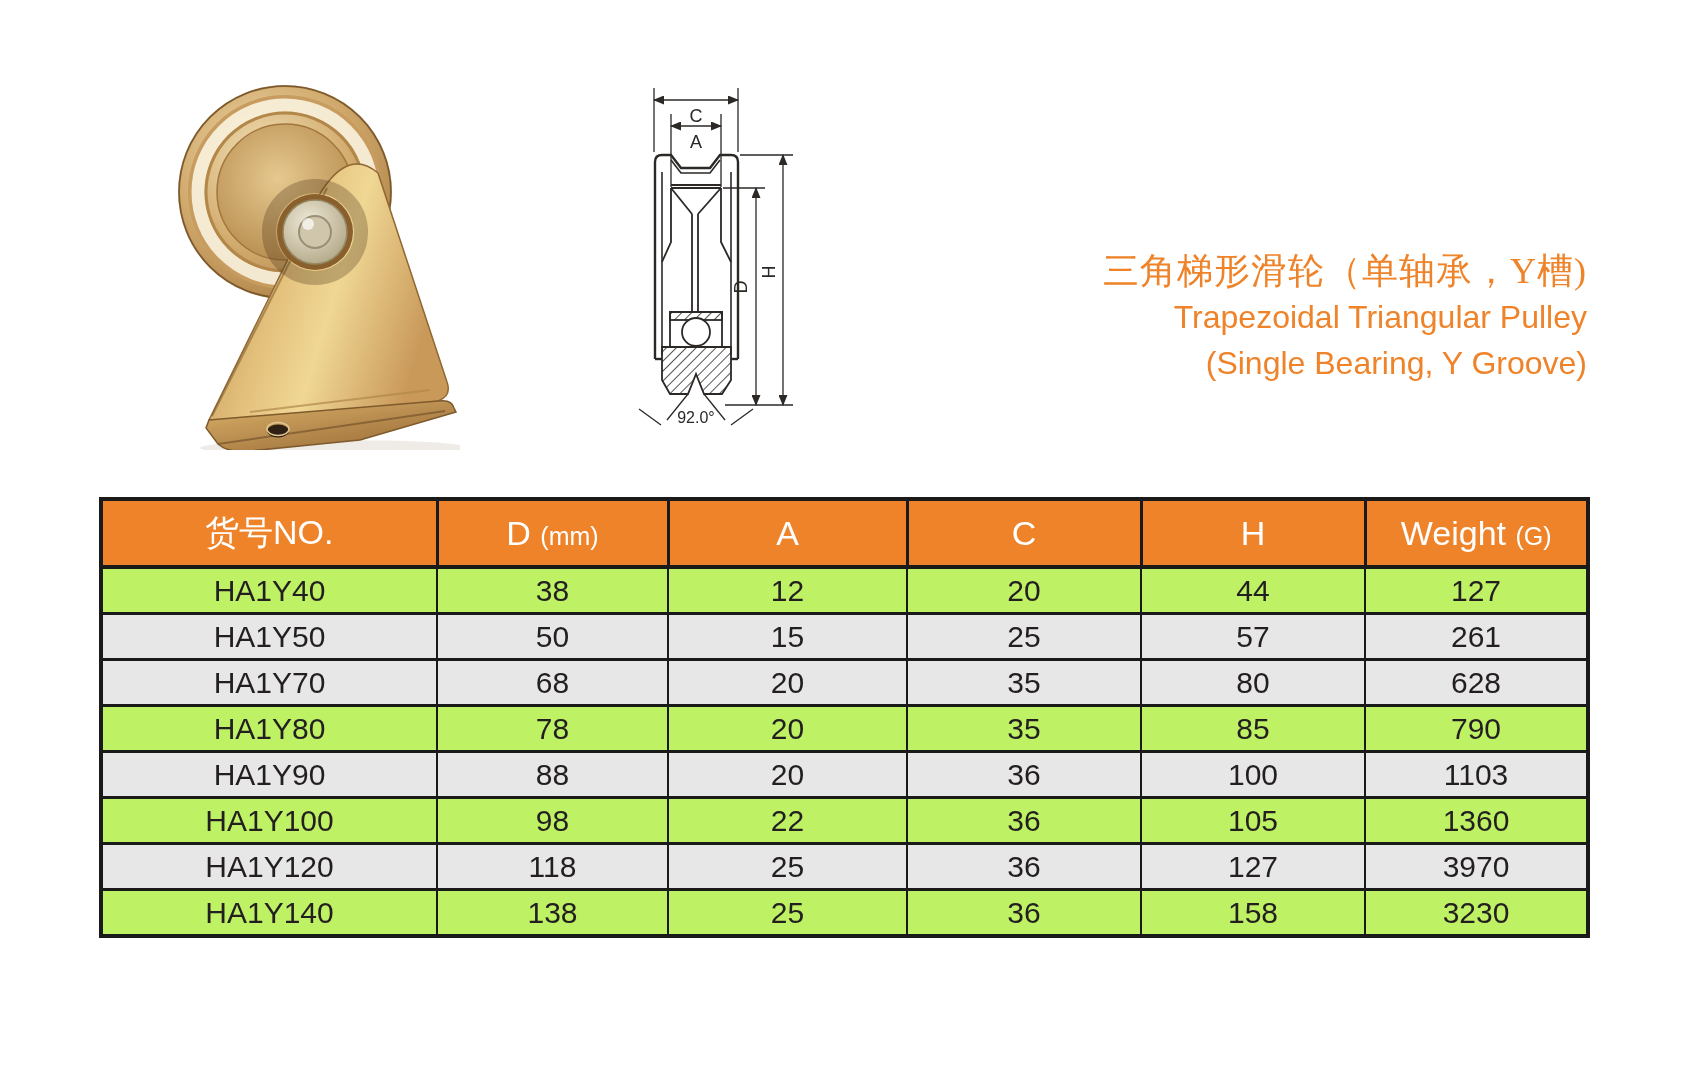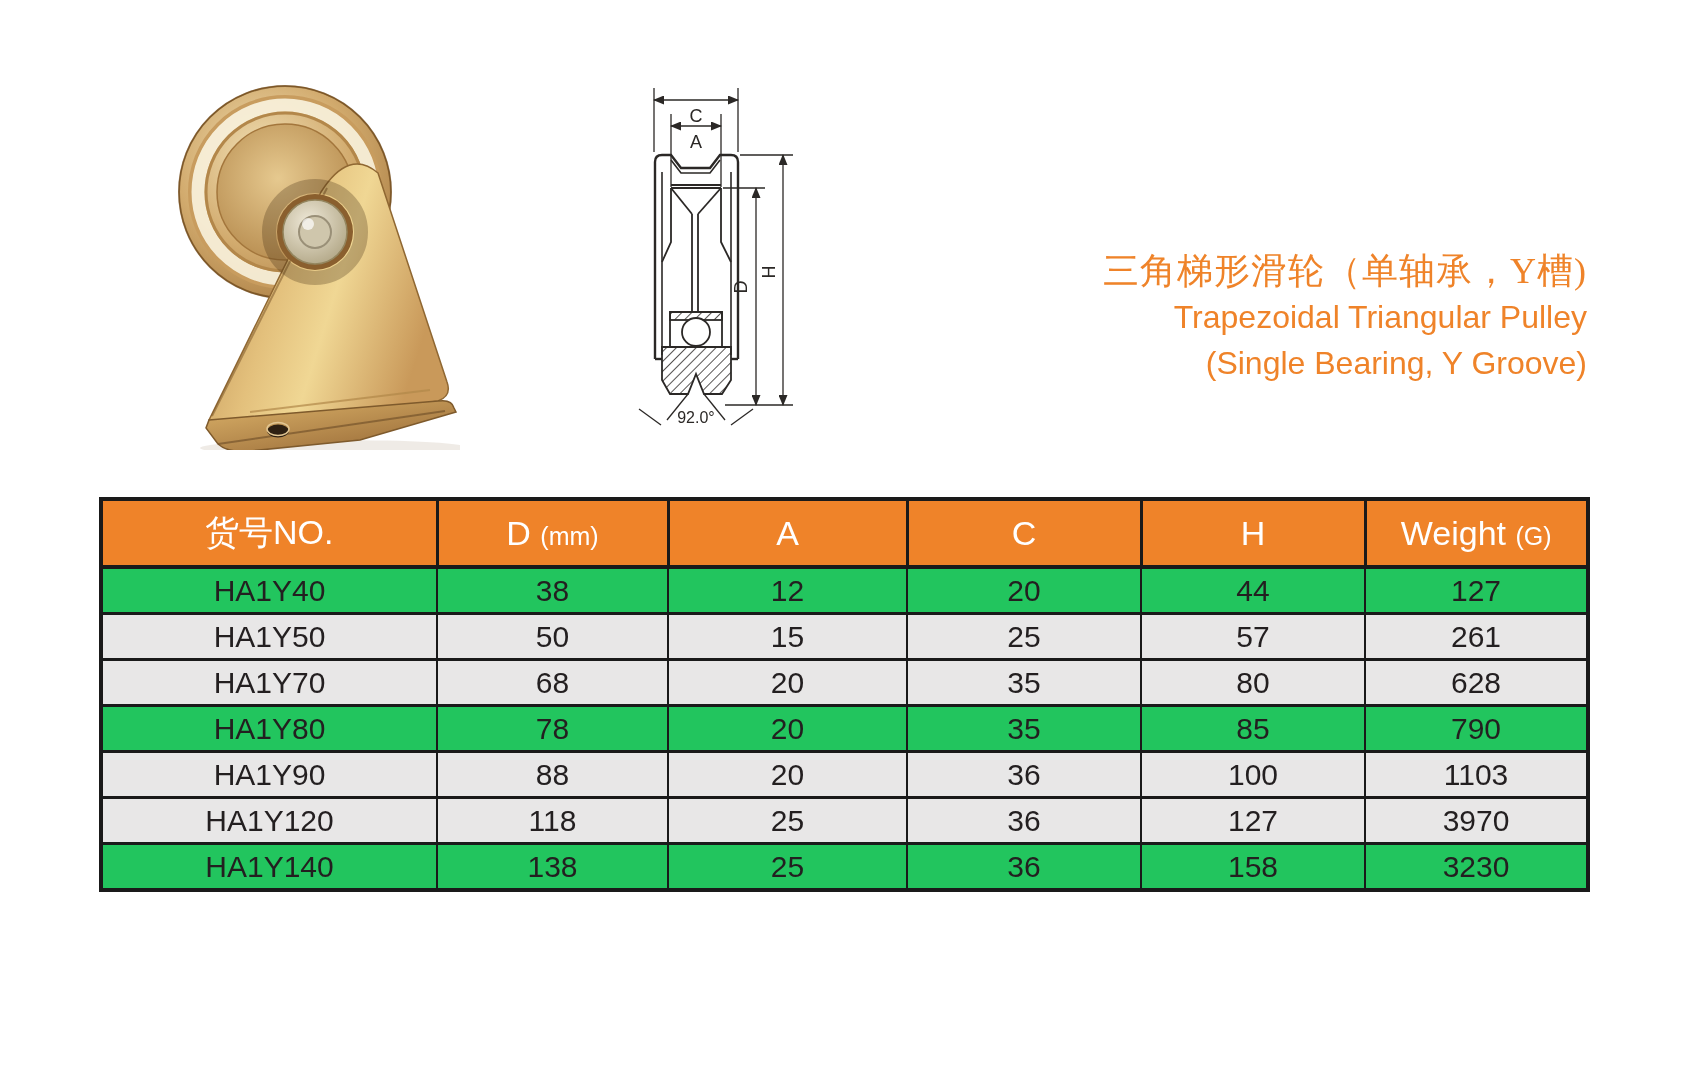--- a/index.html
+++ b/index.html
@@ -31,21 +31,21 @@
     font-size:34px;font-weight:normal;height:62px;
     border:3px solid var(--border,#1a1a1a);border-bottom:4px solid var(--border,#1a1a1a);
     text-align:center;vertical-align:middle;
   }
   .spec-table th .unit{font-size:25px;}
   .spec-table td{
     font-size:30px;height:41px;text-align:center;vertical-align:middle;
     border-left:2px solid var(--border,#1a1a1a);
     border-right:2px solid var(--border,#1a1a1a);
     border-top:3px solid var(--border,#1a1a1a);
-    background:#22c55e;
+    background:#bef264;
   }
   .spec-table tr.shade td{background:var(--row_shade,#e8e7e7);}
 </style>
 </head>
 <body>
 
 <div class="page">
 
   <svg class="photo" viewBox="0 0 360 390" aria-hidden="true">
     <defs>
@@ -243,20 +243,28 @@
       <td>790</td>
     </tr>
         <tr class="shade">
       <td>HA1Y90</td>
       <td>88</td>
       <td>20</td>
       <td>36</td>
       <td>100</td>
       <td>1103</td>
     </tr>
+        <tr>
+      <td>HA1Y100</td>
+      <td>98</td>
+      <td>22</td>
+      <td>36</td>
+      <td>105</td>
+      <td>1360</td>
+    </tr>
         <tr class="shade">
       <td>HA1Y120</td>
       <td>118</td>
       <td>25</td>
       <td>36</td>
       <td>127</td>
       <td>3970</td>
     </tr>
         <tr>
       <td>HA1Y140</td>

